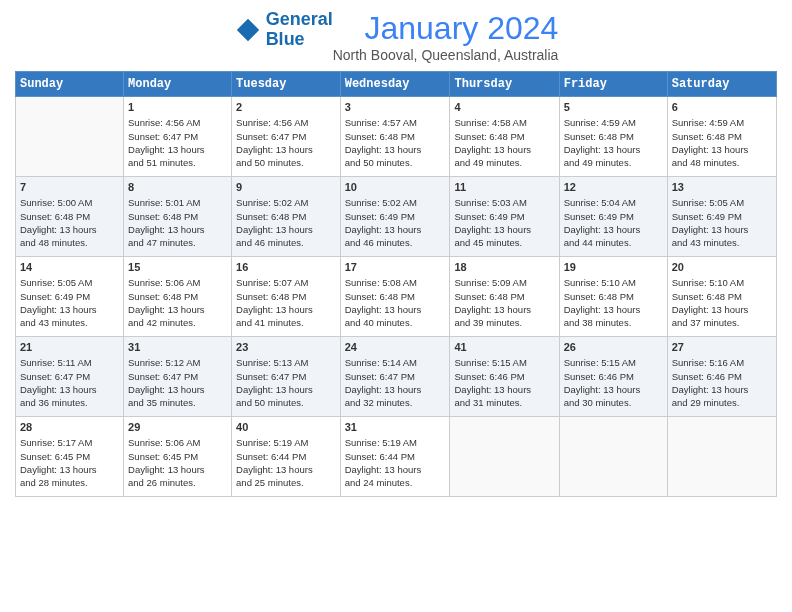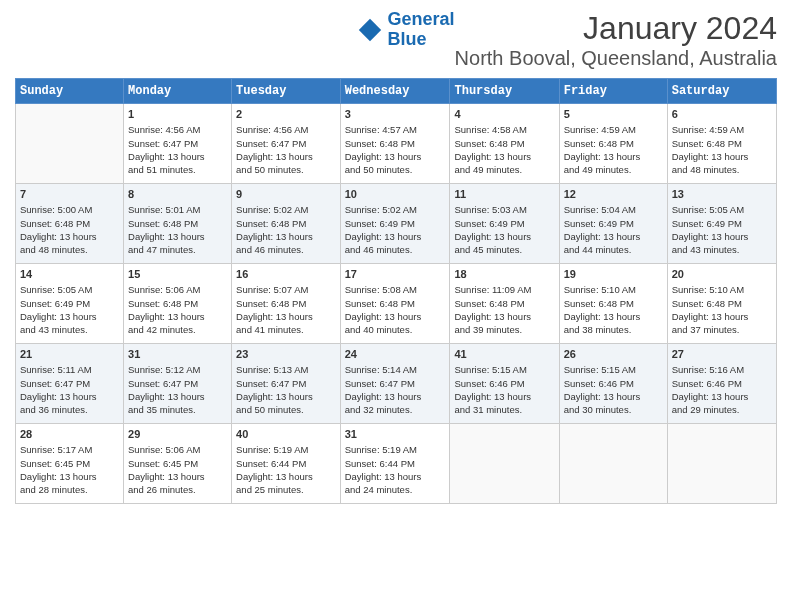--- a/index.html
+++ b/index.html
@@ -10,21 +10,21 @@
       background: #fff;
       overflow: hidden;
     }
     .page {
       width: 792px;
       height: 612px;
       padding: 10px 15px;
     }
     .header {
       display: flex;
-      justify-content: flex-end;
+      justify-content: center;
       align-items: flex-start;
       margin-bottom: 8px;
     }
     .logo {
       display: flex;
       align-items: center;
       gap: 4px;
     }
     .logo-text {
       font-size: 18px;
@@ -38,24 +38,24 @@
     .logo-icon {
       width: 28px;
       height: 28px;
     }
     .title-block {
       text-align: right;
     }
     .month-title {
       font-size: 32px;
       font-weight: normal;
-      color: #404040;
+      color: #3b82f6;
     }
     .subtitle {
-      font-size: 20px;
+      font-size: 14px;
       color: #555;
     }
     table {
       width: 100%;
       border-collapse: collapse;
       font-size: 10px;
     }
     thead tr th {
       background-color: #3579c0;
       color: #fff;
@@ -250,21 +250,21 @@
           </td>
           <td>
             <span class="day-num">17</span>
             <div>Sunrise: 5:08 AM</div>
             <div>Sunset: 6:48 PM</div>
             <div>Daylight: 13 hours</div>
             <div>and 40 minutes.</div>
           </td>
           <td>
             <span class="day-num">18</span>
-            <div>Sunrise: 11:09 AM</div>
+            <div>Sunrise: 5:09 AM</div>
             <div>Sunset: 6:48 PM</div>
             <div>Daylight: 13 hours</div>
             <div>and 39 minutes.</div>
           </td>
           <td>
             <span class="day-num">19</span>
             <div>Sunrise: 5:10 AM</div>
             <div>Sunset: 6:48 PM</div>
             <div>Daylight: 13 hours</div>
             <div>and 38 minutes.</div>

